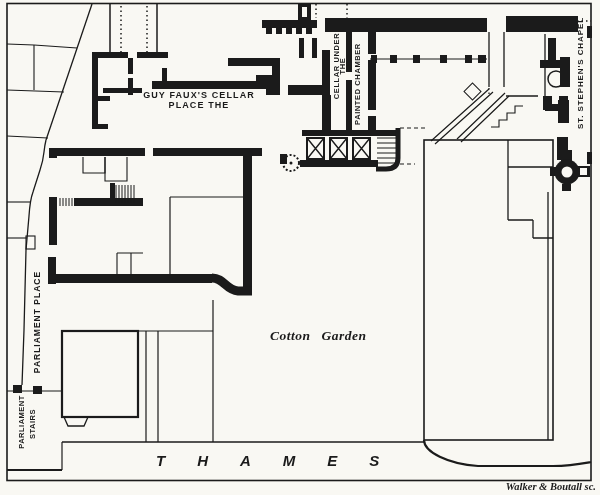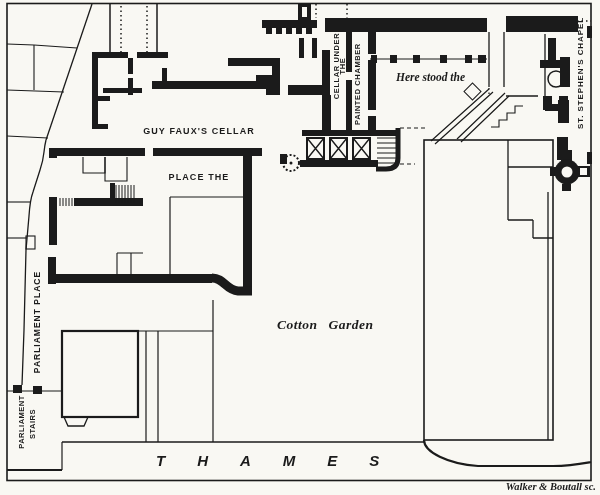--- a/index.html
+++ b/index.html
@@ -8,21 +8,21 @@
     position:relative; width:600px; height:495px; margin:0 auto;
     background:var(--paper); overflow:hidden;
     font-family:"Liberation Sans",sans-serif; color:var(--ink);
   }
   svg { position:absolute; inset:0; color:var(--ink); }
   .sline { stroke:var(--ink); fill:none; }
   .sfill { fill:var(--ink); stroke:none; }
   .paperfill { fill:var(--paper); stroke:none; }
 
   .lab { position:absolute; color:var(--ink); z-index:2; }
-  .caps { font:700 9px "Liberation Sans",sans-serif; letter-spacing:1.1px;margin-top:36px; }
+  .caps { font:700 9px "Liberation Sans",sans-serif; letter-spacing:1.1px; }
   .rot  { white-space:nowrap; transform:translate(-50%,-50%) rotate(-90deg); }
   .smallcaps { font:700 7.5px "Liberation Sans",sans-serif; letter-spacing:.6px; }
   .chapelcaps { font:700 8px "Liberation Sans",sans-serif; letter-spacing:.9px; }
   .placecaps { font:700 8.5px "Liberation Sans",sans-serif; letter-spacing:1px; }
   .stairscaps { font:700 7.5px "Liberation Sans",sans-serif; letter-spacing:.5px; }
   .ital  { font:italic 700 11.5px "Liberation Serif",serif; }
   .garden { font:italic 700 13.5px "Liberation Serif",serif; word-spacing:7px; letter-spacing:.5px; }
   .thames { font:italic 700 15px "Liberation Sans",sans-serif; letter-spacing:32px; }
   .credit { font:italic 700 10.5px "Liberation Serif",serif; }
   .center { text-align:center; }
@@ -224,25 +224,24 @@
   <div class="lab center" style="left:126px; top:90px; width:146px; line-height:16.5px;">
     <div class="caps">GUY FAUX'S CELLAR</div>
     <div class="caps">PLACE THE</div>
   </div>
 
   <div class="lab rot smallcaps" style="left:336px; top:66px;">CELLAR UNDER</div>
   <div class="lab rot smallcaps" style="left:342px; top:66px;">THE</div>
   <div class="lab rot smallcaps" style="left:357px; top:84px;">PAINTED CHAMBER</div>
 
   <div class="lab center ital" style="left:383px; top:71px; width:95px; line-height:13px;">
-    <div>Here stood the</div>
   </div>
   <div id="cloister-diamond" style="left:466px; top:85px;"></div>
 
-  <div class="lab garden" style="left:270px; top:317px;margin-left:7px;">Cotton Garden</div>
+  <div class="lab garden" style="left:270px; top:328px;">Cotton Garden</div>
 
   <div class="lab thames" style="left:156px; top:452px;text-align:center;">THAMES</div>
 
   <div class="lab rot placecaps" style="left:37px; top:322px;">PARLIAMENT PLACE</div>
 
   <div class="lab rot stairscaps" style="left:21px; top:422px;">PARLIAMENT</div>
   <div class="lab rot stairscaps" style="left:32px; top:424px;">STAIRS</div>
 
   <div class="lab rot chapelcaps" style="left:580px; top:73px;">ST. STEPHEN'S CHAPEL</div>
 

